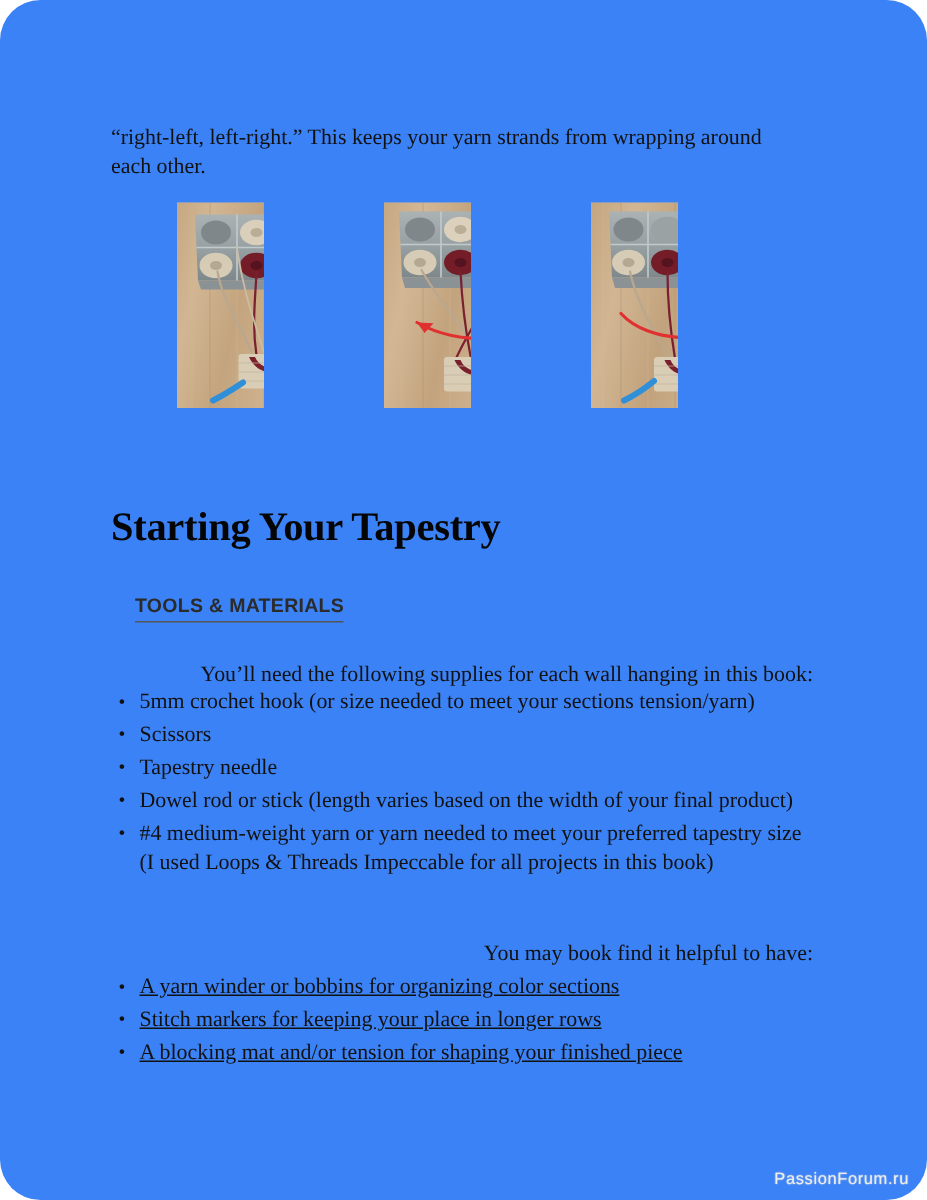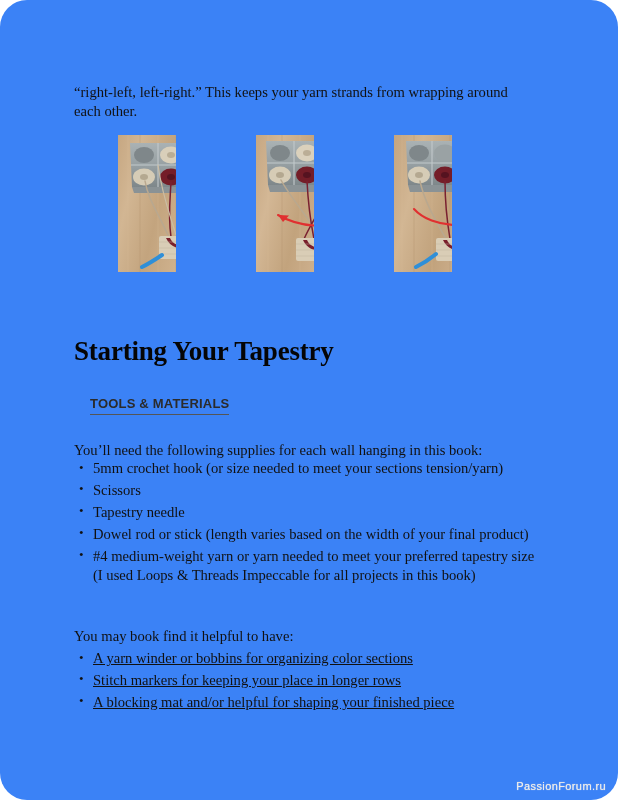--- a/index.html
+++ b/index.html
@@ -85,20 +85,21 @@
   }
 
   
   .body-para {
     position: absolute;
     left: 74px;
     width: 468px;
     font-size: 14.6px;
     line-height: 1.33;
     color: #111111;
+    text-align: right;
   }
   #lead-para-1 { top: 426px; }
   #lead-para-2 { top: 612px; }
 
   .bullet-list {
     position: absolute;
     left: 74px;
     width: 470px;
     margin: 0;
     padding: 0;
@@ -406,18 +407,18 @@
     <li>Tapestry needle</li>
     <li>Dowel rod or stick (length varies based on the width of your final product)</li>
     <li>#4 medium-weight yarn or yarn needed to meet your preferred tapestry size (I used Loops &amp; Threads Impeccable for all projects in this book)</li>
   </ul>
 
   <p class="body-para" id="lead-para-2">You may book find it helpful to have:</p>
 
   <ul class="bullet-list" id="list-helpful">
     <li>A yarn winder or bobbins for organizing color sections</li>
     <li>Stitch markers for keeping your place in longer rows</li>
-    <li>A blocking mat and/or helpful for shaping your finished piece</li>
+    <li>A blocking mat and/or tension for shaping your finished piece</li>
   </ul>
 
   <div class="watermark">PassionForum.ru</div>
 
 </div>
 
 </body></html>

